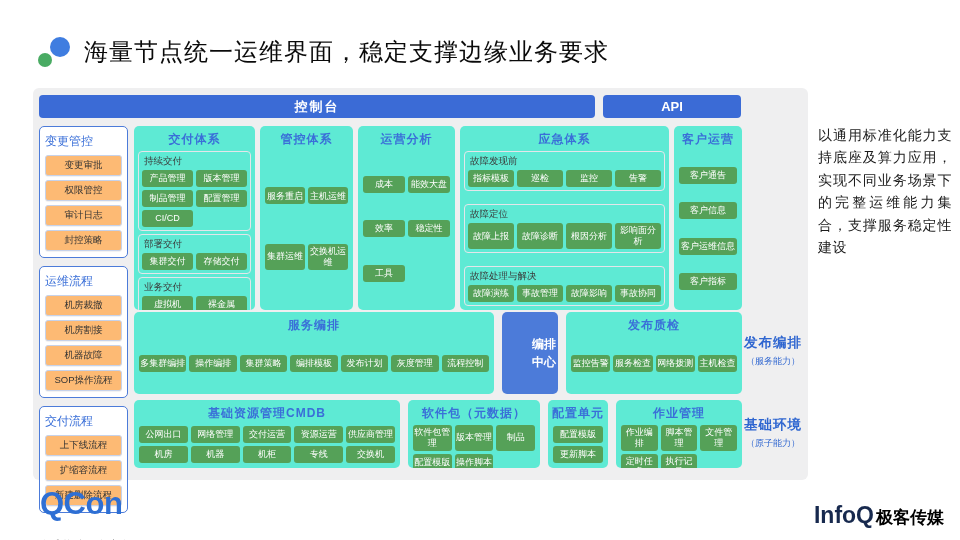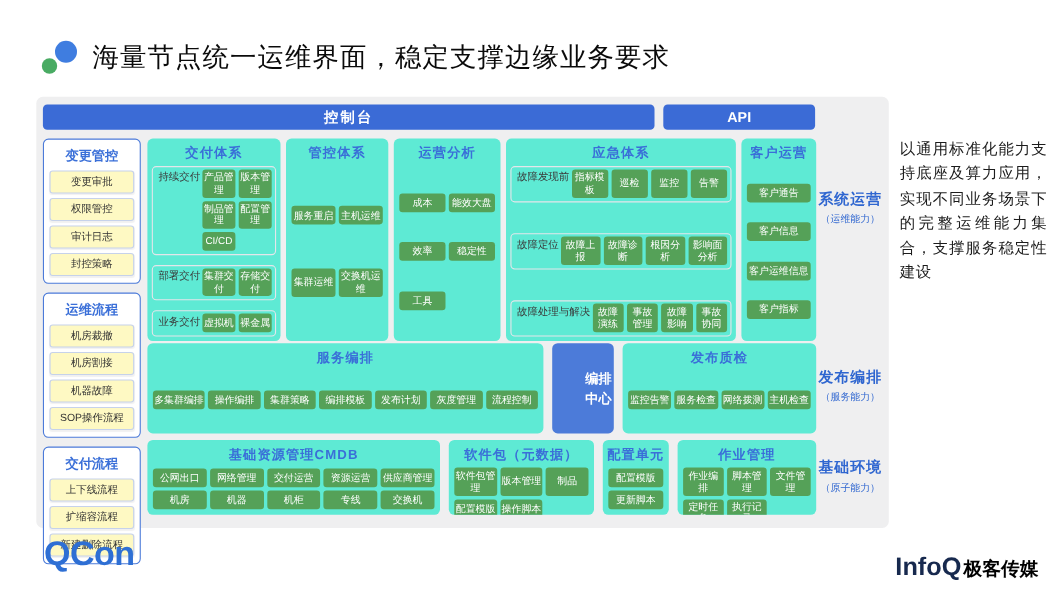--- a/index.html
+++ b/index.html
@@ -14,33 +14,33 @@
   h1{font-size:24px;font-weight:400;color:#0a0a0a;letter-spacing:1px;white-space:nowrap}
 
   .diagram{position:absolute;left:33px;top:88px;width:775px;height:392px;background:#efeff0;border-radius:6px}
   .topbar{position:absolute;left:6px;top:7px;width:702px;display:flex;gap:8px}
   .bar{height:23px;border-radius:4px;background:var(--blue,#3b6bd6);color:#fff;font-weight:bold;font-size:13px;display:flex;align-items:center;justify-content:center;letter-spacing:2px}
   .console{flex:1}
   .api{width:138px;letter-spacing:0}
 
   .leftcol{position:absolute;left:6px;top:38px;width:89px;display:flex;flex-direction:column;gap:8px}
   .lbox{background:#fff;border:1px solid #4c7bd9;border-radius:5px;padding:4px 5px 6px;display:flex;flex-direction:column;gap:4px}
-  .ltitle{color:var(--title-blue,#3a6fd8);font-weight:bold;font-size:12px;text-align:center;padding:2px 0 1px}
-  .lchip{background:#fef9c3;border:1px solid #c6d2ea;border-radius:3px;font-size:9.5px;color:#333;text-align:center;padding:3px 1px;box-shadow:0 1px 1px rgba(0,0,0,.06)}
+  .ltitle{color:var(--title-blue,#3a6fd8);font-weight:normal;font-size:12px;padding:2px 0 1px}
+  .lchip{background:#fdba74;border:1px solid #c6d2ea;border-radius:3px;font-size:9.5px;color:#333;text-align:center;padding:3px 1px;box-shadow:0 1px 1px rgba(0,0,0,.06)}
 
   .main{position:absolute;left:101px;top:38px;width:608px}
   .row{display:flex}
   .row1{height:184px;gap:5px}
   .row2{margin-top:2px;height:82px;gap:8px}
   .row3{margin-top:6px;height:68px;gap:8px}
 
   .panel{background:#5eead4;border-radius:5px;padding:3px 4px 4px;display:flex;flex-direction:column;overflow:hidden}
   .ptitle{color:var(--title-blue,#3a6fd8);font-weight:bold;font-size:12px;text-align:center;padding:2px 0 3px;flex:0 0 auto;letter-spacing:1px}
   .pbody{flex:1;display:flex;flex-direction:column;gap:3px;justify-content:space-between}
-  .group{border:1px solid #e4e6ea;border-radius:4px;padding:2px 3px 3px;display:flex;flex-direction:row}
+  .group{border:1px solid #e4e6ea;border-radius:4px;padding:2px 3px 3px;display:flex;flex-direction:column}
   .group.plain{border:none;padding:0 1px;flex:1}
   .glabel{font-size:9.5px;color:#3a3a3a;padding:1px 2px 2px}
   .gitems{display:grid;grid-template-columns:repeat(var(--cols,1),1fr);gap:3px;flex:1;align-content:space-evenly}
   .group:not(.plain) .gitems{align-content:start}
   .chip{background:var(--green,#55a158);color:#fff;font-size:9px;line-height:1.2;border-radius:3px;display:flex;align-items:center;justify-content:center;text-align:center;padding:2px 1px;min-height:17px}
 
   .r1p0{width:121px}.r1p1{width:93px}.r1p2{width:97px}.r1p3{width:209px}.r1p4{flex:1}
   .orch{flex:1}
   .qc{width:176px}
   .center-box{width:56px;background:var(--center-blue,#4c7bd9);border-radius:5px;color:#fff;font-weight:bold;font-size:12px;display:flex;align-items:center;justify-content:flex-end;flex:0 0 auto}
@@ -298,24 +298,20 @@
                   <div class="chip">定时任务</div>
                   <div class="chip">执行记录</div>
                 </div>
               </div>
             </div>
           </div>
         </div>
     </div>
 
     <div class="sidecol" id="sidecol">
-        <div class="slabel sl-0">
-          <div class="st">系统运营</div>
-          <div class="ss">（运维能力）</div>
-        </div>
         <div class="slabel sl-1">
           <div class="st">发布编排</div>
           <div class="ss">（服务能力）</div>
         </div>
         <div class="slabel sl-2">
           <div class="st">基础环境</div>
           <div class="ss">（原子能力）</div>
         </div>
       </div>
   </div>

